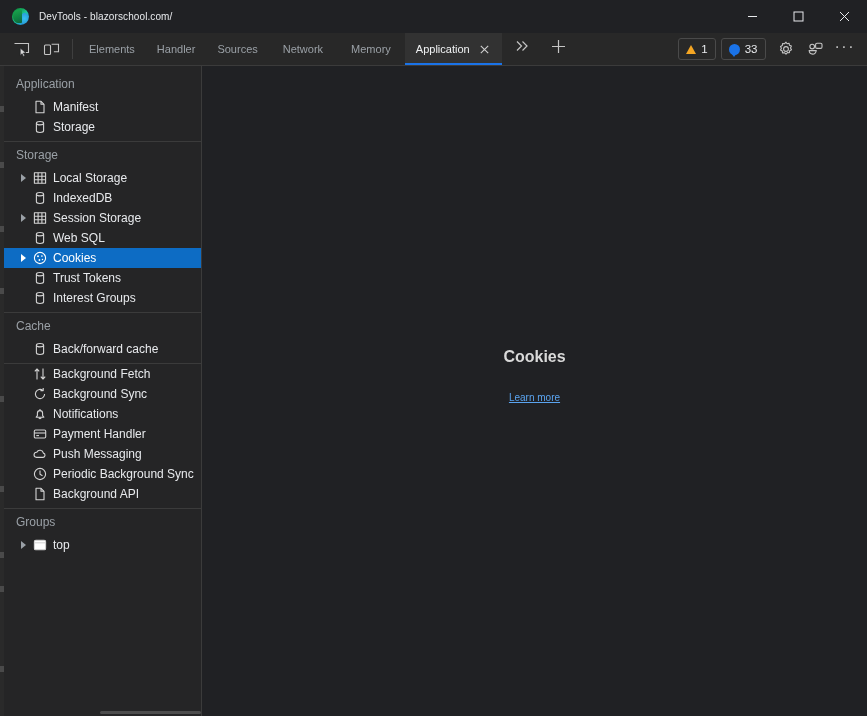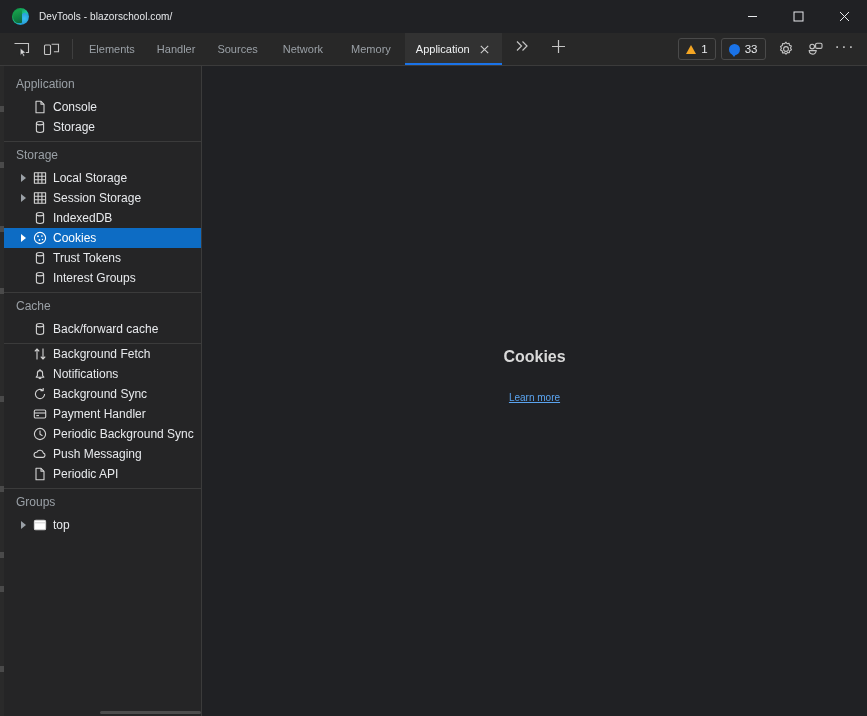--- a/index.html
+++ b/index.html
@@ -327,21 +327,21 @@
       <div id="sidebar-sections">
           <div class="section-title">Application</div>
           <div class="row">
             <span class="arrow empty"></span>
             <span class="ico">
               <svg width="14" height="14" viewBox="0 0 14 14" fill="none" stroke="currentColor" stroke-width="1.1" stroke-linejoin="round">
                 <path d="M3 1.3 h5 l3 3 v8.4 h-8 Z"></path>
                 <path d="M8 1.3 v3 h3"></path>
               </svg>
             </span>
-            <span class="rlabel">Console</span>
+            <span class="rlabel">Manifest</span>
           </div>
           <div class="row">
             <span class="arrow empty"></span>
             <span class="ico">
               <svg width="14" height="14" viewBox="0 0 14 14" fill="none" stroke="currentColor" stroke-width="1.1" stroke-linejoin="round">
                 <ellipse cx="7" cy="3.2" rx="3.6" ry="1.7"></ellipse>
                 <path d="M3.4 3.2 v7.6 a3.6 1.7 0 0 0 7.2 0 V3.2"></path>
               </svg>
             </span>
             <span class="rlabel">Storage</span>
@@ -354,40 +354,50 @@
             </span>
             <span class="ico">
               <svg width="14" height="14" viewBox="0 0 14 14" fill="none" stroke="currentColor" stroke-width="1.1" stroke-linejoin="round">
                 <rect x="1.4" y="1.8" width="11.2" height="10.4"></rect>
                 <path d="M1.4 5.3 H12.6 M1.4 8.8 H12.6 M5.1 1.8 V12.2 M8.9 1.8 V12.2"></path>
               </svg>
             </span>
             <span class="rlabel">Local Storage</span>
           </div>
           <div class="row">
+            <span class="arrow empty"></span>
+            <span class="ico">
+              <svg width="14" height="14" viewBox="0 0 14 14" fill="none" stroke="currentColor" stroke-width="1.1" stroke-linejoin="round">
+                <ellipse cx="7" cy="3.2" rx="3.6" ry="1.7"></ellipse>
+                <path d="M3.4 3.2 v7.6 a3.6 1.7 0 0 0 7.2 0 V3.2"></path>
+              </svg>
+            </span>
+            <span class="rlabel">IndexedDB</span>
+          </div>
+          <div class="row">
             <span class="arrow">
               <i></i>
             </span>
             <span class="ico">
               <svg width="14" height="14" viewBox="0 0 14 14" fill="none" stroke="currentColor" stroke-width="1.1" stroke-linejoin="round">
                 <rect x="1.4" y="1.8" width="11.2" height="10.4"></rect>
                 <path d="M1.4 5.3 H12.6 M1.4 8.8 H12.6 M5.1 1.8 V12.2 M8.9 1.8 V12.2"></path>
               </svg>
             </span>
             <span class="rlabel">Session Storage</span>
           </div>
           <div class="row">
             <span class="arrow empty"></span>
             <span class="ico">
               <svg width="14" height="14" viewBox="0 0 14 14" fill="none" stroke="currentColor" stroke-width="1.1" stroke-linejoin="round">
                 <ellipse cx="7" cy="3.2" rx="3.6" ry="1.7"></ellipse>
                 <path d="M3.4 3.2 v7.6 a3.6 1.7 0 0 0 7.2 0 V3.2"></path>
               </svg>
             </span>
-            <span class="rlabel">IndexedDB</span>
+            <span class="rlabel">Web SQL</span>
           </div>
           <div class="row selected">
             <span class="arrow">
               <i></i>
             </span>
             <span class="ico">
               <svg width="14" height="14" viewBox="0 0 14 14" fill="none" stroke="currentColor" stroke-width="1.1" stroke-linejoin="round">
                 <circle cx="7" cy="7" r="5.6"></circle>
                 <circle cx="5" cy="5.2" r=".95" fill="currentColor" stroke="none"></circle>
                 <circle cx="8.9" cy="5" r=".85" fill="currentColor" stroke="none"></circle>
@@ -437,76 +447,76 @@
                 <path d="M4 12.4 V2.1 M1.8 4.3 L4 2 L6.2 4.3"></path>
                 <path d="M10 1.6 V11.9 M7.8 9.7 L10 12 L12.2 9.7"></path>
               </svg>
             </span>
             <span class="rlabel">Background Fetch</span>
           </div>
           <div class="row">
             <span class="arrow empty"></span>
             <span class="ico">
               <svg width="14" height="14" viewBox="0 0 14 14" fill="none" stroke="currentColor" stroke-width="1.1" stroke-linejoin="round">
+                <path d="M11.6 7 a4.6 4.6 0 1 1 -1.7 -3.6"></path>
+                <path d="M10.2 .9 L10.2 3.6 L7.5 3.6"></path>
+              </svg>
+            </span>
+            <span class="rlabel">Background Sync</span>
+          </div>
+          <div class="row">
+            <span class="arrow empty"></span>
+            <span class="ico">
+              <svg width="14" height="14" viewBox="0 0 14 14" fill="none" stroke="currentColor" stroke-width="1.1" stroke-linejoin="round">
                 <path d="M3.2 10.2 h7.6 l-1.2-1.6 V6.2 a2.6 2.6 0 0 0 -5.2 0 v2.4 Z"></path>
                 <path d="M5.8 10.8 a1.3 1.3 0 0 0 2.4 0"></path>
                 <path d="M7 3.6 V2.1"></path>
               </svg>
             </span>
             <span class="rlabel">Notifications</span>
           </div>
           <div class="row">
             <span class="arrow empty"></span>
             <span class="ico">
               <svg width="14" height="14" viewBox="0 0 14 14" fill="none" stroke="currentColor" stroke-width="1.1" stroke-linejoin="round">
-                <path d="M11.6 7 a4.6 4.6 0 1 1 -1.7 -3.6"></path>
-                <path d="M10.2 .9 L10.2 3.6 L7.5 3.6"></path>
-              </svg>
-            </span>
-            <span class="rlabel">Background Sync</span>
-          </div>
-          <div class="row">
-            <span class="arrow empty"></span>
-            <span class="ico">
-              <svg width="14" height="14" viewBox="0 0 14 14" fill="none" stroke="currentColor" stroke-width="1.1" stroke-linejoin="round">
                 <rect x="1.3" y="3" width="11.4" height="8" rx="1.2"></rect>
                 <path d="M1.3 6 H12.7"></path>
                 <path d="M3.3 8.6 H6"></path>
               </svg>
             </span>
             <span class="rlabel">Payment Handler</span>
           </div>
           <div class="row">
             <span class="arrow empty"></span>
             <span class="ico">
               <svg width="14" height="14" viewBox="0 0 14 14" fill="none" stroke="currentColor" stroke-width="1.1" stroke-linejoin="round">
+                <path d="M3.5 10.4 a2.6 2.6 0 0 1 .3 -5.2 a3.5 3.5 0 0 1 6.6 .9 a2.2 2.2 0 0 1 -.3 4.3 Z"></path>
+              </svg>
+            </span>
+            <span class="rlabel">Push Messaging</span>
+          </div>
+          <div class="row">
+            <span class="arrow empty"></span>
+            <span class="ico">
+              <svg width="14" height="14" viewBox="0 0 14 14" fill="none" stroke="currentColor" stroke-width="1.1" stroke-linejoin="round">
                 <circle cx="7" cy="7" r="5.6"></circle>
                 <path d="M7 3.6 V7.2 L9.5 8.7"></path>
               </svg>
             </span>
             <span class="rlabel">Periodic Background Sync</span>
           </div>
           <div class="row">
             <span class="arrow empty"></span>
             <span class="ico">
               <svg width="14" height="14" viewBox="0 0 14 14" fill="none" stroke="currentColor" stroke-width="1.1" stroke-linejoin="round">
-                <path d="M3.5 10.4 a2.6 2.6 0 0 1 .3 -5.2 a3.5 3.5 0 0 1 6.6 .9 a2.2 2.2 0 0 1 -.3 4.3 Z"></path>
-              </svg>
-            </span>
-            <span class="rlabel">Push Messaging</span>
-          </div>
-          <div class="row">
-            <span class="arrow empty"></span>
-            <span class="ico">
-              <svg width="14" height="14" viewBox="0 0 14 14" fill="none" stroke="currentColor" stroke-width="1.1" stroke-linejoin="round">
                 <path d="M3 1.3 h5 l3 3 v8.4 h-8 Z"></path>
                 <path d="M8 1.3 v3 h3"></path>
               </svg>
             </span>
-            <span class="rlabel">Periodic API</span>
+            <span class="rlabel">Background API</span>
           </div>
           <div class="divider"></div>
           <div class="section-title">Groups</div>
           <div class="row">
             <span class="arrow">
               <i></i>
             </span>
             <span class="ico">
               <svg width="14" height="14" viewBox="0 0 14 14" fill="none" stroke="currentColor" stroke-width="1.1" stroke-linejoin="round">
                 <rect x="1.4" y="2.2" width="11.2" height="9.6" rx="1.4" fill="#fff" stroke="currentColor"></rect>

